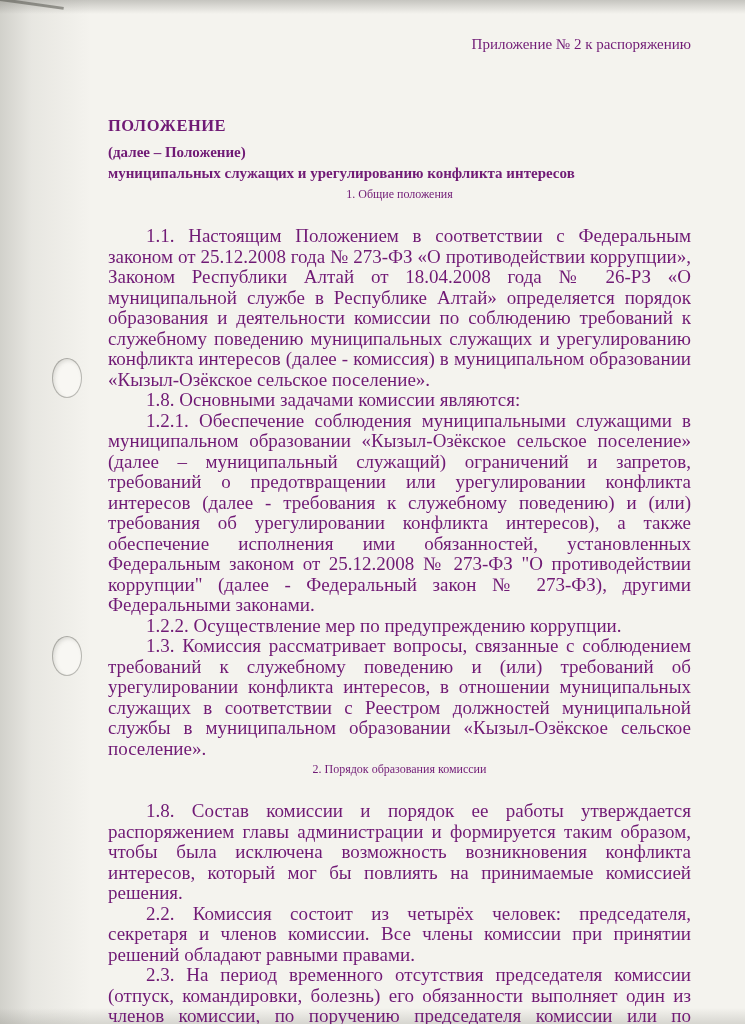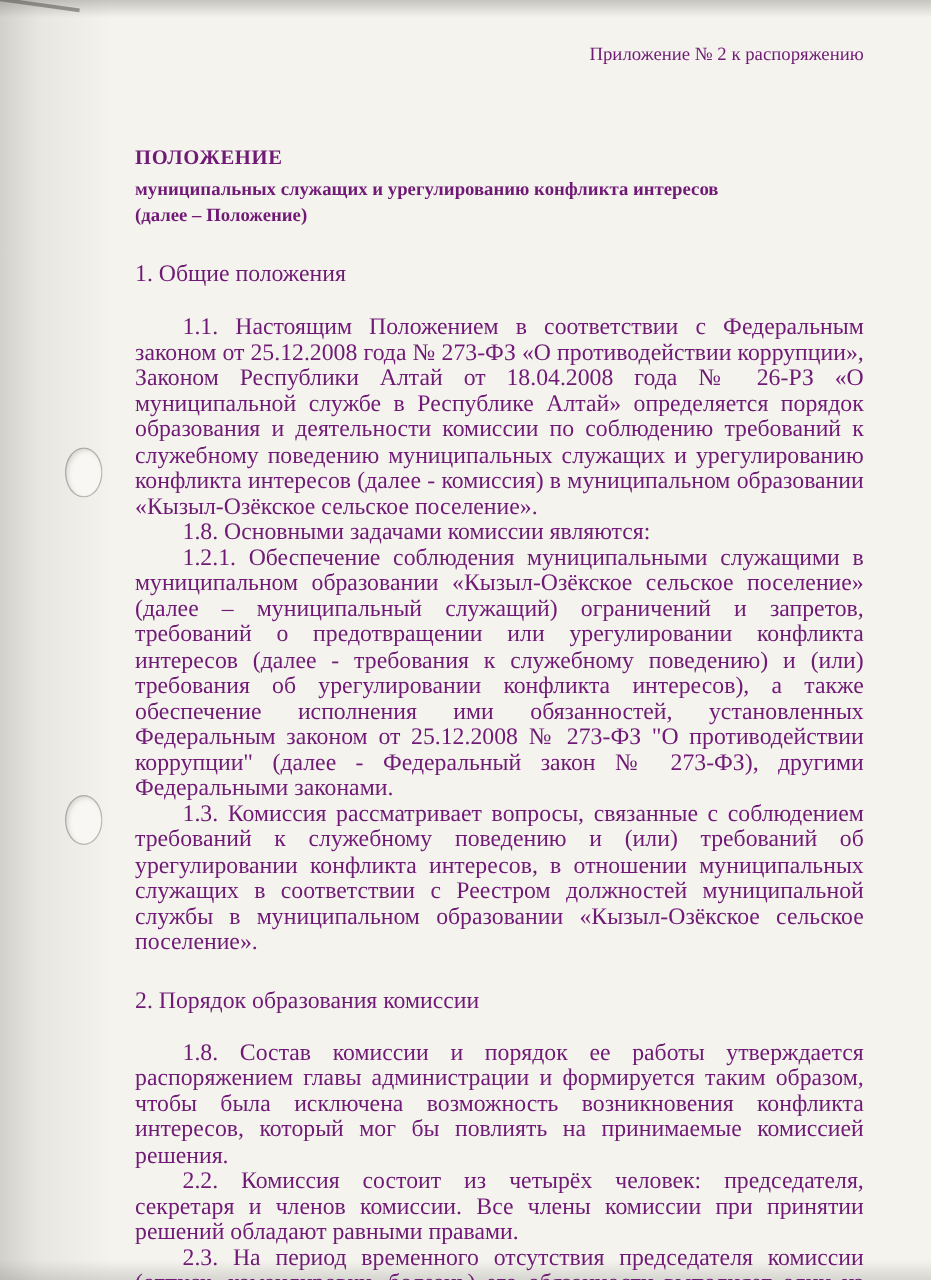--- a/index.html
+++ b/index.html
@@ -82,24 +82,23 @@
   .doc-title .t-main {
     font-size: 16.5px;
     letter-spacing: 0.5px;
     margin-bottom: 6px;
   }
   .doc-title .t-sub {
     font-size: 15px;
     line-height: 21px;
   }
   .sec-heading {
-    text-align: left;
-    margin-top: 26px;
+    text-align: center;
     margin-bottom: 22px;
-    font-size: 19px;
+    font-size: 12px;
   }
   p.para {
     margin: 0;
     text-align: justify;
     text-indent: 38px;
     font-size: 19px;
     line-height: 20.5px;
   }
 </style>
 </head>
@@ -113,29 +112,30 @@
   <div class="corner-line"></div>
   <div class="hole hole-1"></div>
   <div class="hole hole-2"></div>
 
   <div class="content">
 
     <div class="header-note">Приложение № 2 к распоряжению</div>
 
     <div class="doc-title">
       <div class="t-main">ПОЛОЖЕНИЕ</div>
+      <div class="t-sub">(далее – Положение)</div>
       <div class="t-sub">муниципальных служащих и урегулированию конфликта интересов</div>
-      <div class="t-sub">(далее – Положение)</div>
     </div>
 
     <div class="section">
       <div class="sec-heading">1. Общие положения</div>
       <p class="para">1.1. Настоящим Положением в соответствии с Федеральным законом от 25.12.2008 года № 273-ФЗ «О противодействии коррупции», Законом Республики Алтай от 18.04.2008 года № 26-РЗ «О муниципальной службе в Республике Алтай» определяется порядок образования и деятельности комиссии по соблюдению требований к служебному поведению муниципальных служащих и урегулированию конфликта интересов (далее - комиссия) в муниципальном образовании «Кызыл-Озёкское сельское поселение».</p>
       <p class="para">1.8. Основными задачами комиссии являются:</p>
       <p class="para">1.2.1. Обеспечение соблюдения муниципальными служащими в муниципальном образовании «Кызыл-Озёкское сельское поселение» (далее – муниципальный служащий) ограничений и запретов, требований о предотвращении или урегулировании конфликта интересов (далее - требования к служебному поведению) и (или) требования об урегулировании конфликта интересов), а также обеспечение исполнения ими обязанностей, установленных Федеральным законом от 25.12.2008 № 273-ФЗ "О противодействии коррупции" (далее - Федеральный закон № 273-ФЗ), другими Федеральными законами.</p>
+      <p class="para">1.2.2. Осуществление мер по предупреждению коррупции.</p>
       <p class="para">1.3. Комиссия рассматривает вопросы, связанные с соблюдением требований к служебному поведению и (или) требований об урегулировании конфликта интересов, в отношении муниципальных служащих в соответствии с Реестром должностей муниципальной службы в муниципальном образовании «Кызыл-Озёкское сельское поселение».</p>
     </div>
 
     <div class="section">
       <div class="sec-heading">2. Порядок образования комиссии</div>
       <p class="para">1.8. Состав комиссии и порядок ее работы утверждается распоряжением главы администрации и формируется таким образом, чтобы была исключена возможность возникновения конфликта интересов, который мог бы повлиять на принимаемые комиссией решения.</p>
       <p class="para">2.2. Комиссия состоит из четырёх человек: председателя, секретаря и членов комиссии. Все члены комиссии при принятии решений обладают равными правами.</p>
       <p class="para">2.3. На период временного отсутствия председателя комиссии (отпуск, командировки, болезнь) его обязанности выполняет один из членов комиссии, по поручению председателя комиссии или по решению комиссии.</p>
     </div>
 

